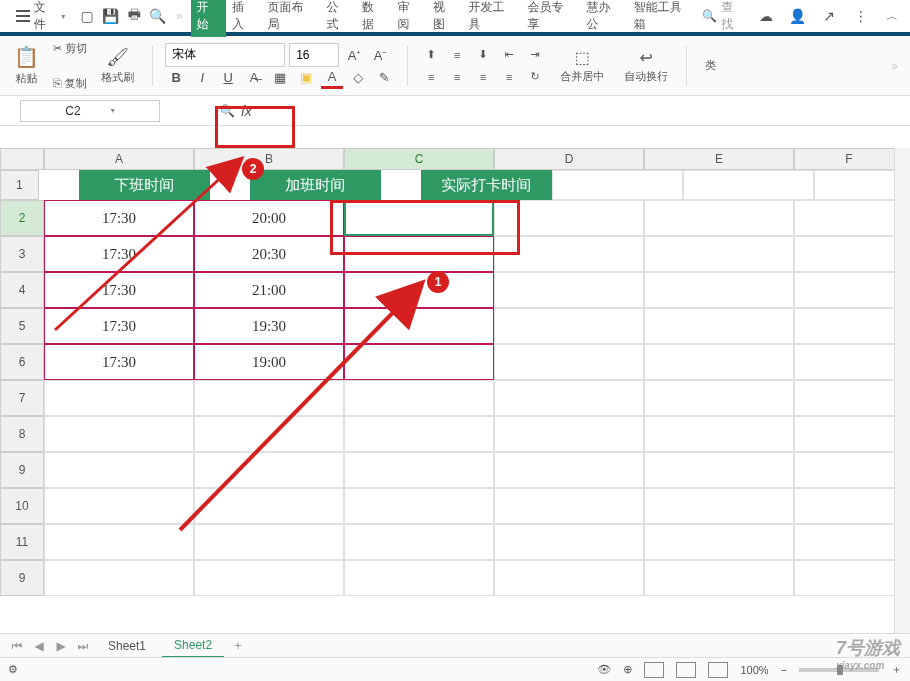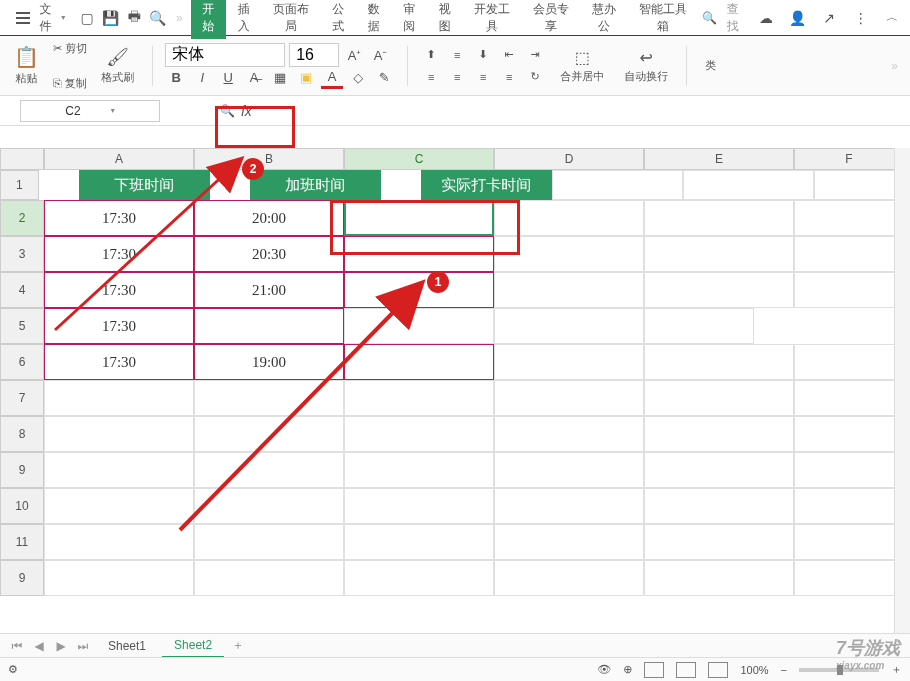--- a/index.html
+++ b/index.html
@@ -1,37 +1,37 @@
 <!DOCTYPE html>
 <html><head>
 <meta charset="utf-8">
 <style>
 * { box-sizing: border-box; margin: 0; padding: 0; font-family: "Microsoft YaHei", sans-serif; }
 body { width: 910px; height: 681px; background: #fff; overflow: hidden; position: relative; font-size: 12px; color: #333; }
 
 
-.menubar { height: 36px; display: flex; align-items: center; border-bottom: 1px solid #0c4a6e; padding: 4px 8px; gap: 4px; text-align: center; }
+.menubar { height: 36px; display: flex; align-items: center; border-bottom: 4px solid #0c4a6e; padding: 4px 8px; gap: 4px; }
 .menu-btn { display: flex; align-items: center; gap: 4px; padding: 4px 8px; cursor: pointer; }
 .hamburger { width: 14px; height: 12px; display: inline-flex; flex-direction: column; justify-content: space-between; }
 .hamburger span { height: 2px; background: #555; }
 .file-label { color: #555; }
 .dropdown-arrow { font-size: 8px; color: #888; }
 .qat-icon { width: 20px; height: 20px; display: inline-flex; align-items: center; justify-content: center; color: #555; font-size: 14px; }
 .qat-sep { color: #ccc; margin: 0 4px; }
 .tab { padding: 4px 6px; font-size: 12px; color: #555; cursor: pointer; }
 .tab.active { background: #2e9963; color: #fff; }
 .menubar-right { margin-left: auto; display: flex; align-items: center; gap: 12px; }
 .search-box { display: flex; align-items: center; gap: 4px; color: #999; }
 
 
 .ribbon { height: 60px; border-bottom: 1px solid #ddd; display: flex; align-items: center; padding: 4px 8px; gap: 8px; background: #fafafa; }
 .ribbon-group { display: flex; flex-direction: column; align-items: center; justify-content: center; gap: 2px; padding: 0 6px; font-size: 11px; color: #555; }
 .ribbon-small { display: flex; flex-direction: column; gap: 20px; font-size: 11px; color: #555; }
 .ribbon-sep { width: 1px; height: 40px; background: #ddd; margin: 0 4px; }
-.font-select { height: 24px; border: 1px solid #ccc; padding: 0 6px; font-size: 16px; background: #fff; }
+.font-select { height: 24px; border: 1px solid #ccc; padding: 0 6px; font-size: 12px; background: #fff; }
 .font-name { width: 120px; }
 .font-size { width: 50px; }
 .fmt-row { display: flex; gap: 4px; align-items: center; }
 .fmt-btn { width: 22px; height: 22px; display: inline-flex; align-items: center; justify-content: center; font-size: 13px; color: #555; cursor: pointer; }
 .fmt-btn.bold { font-weight: bold; }
 .fmt-btn.italic { font-style: italic; }
 .fmt-btn.underline { text-decoration: underline; }
 .align-btn { width: 22px; height: 22px; display: inline-flex; align-items: center; justify-content: center; font-size: 11px; color: #555; cursor: pointer; }
 .num-fmt { width: 120px; height: 22px; border: 1px solid #ccc; font-size: 11px; padding: 0 4px; background: #fff; }
 
@@ -262,20 +262,21 @@
     <div class="cell data cw-b">21:00</div>
     <div class="cell data cw-c"></div>
     <div class="cell cw-d"></div>
     <div class="cell cw-e"></div>
     <div class="cell cw-f"></div>
   </div>
 
   <div class="row">
     <div class="row-h">5</div>
     <div class="cell data cw-a">17:30</div>
+    <div class="cell data cw-b">19:30</div>
     <div class="cell data cw-c"></div>
     <div class="cell cw-d"></div>
     <div class="cell cw-e"></div>
     <div class="cell cw-f"></div>
   </div>
 
   <div class="row">
     <div class="row-h">6</div>
     <div class="cell data cw-a">17:30</div>
     <div class="cell data cw-b">19:00</div>

